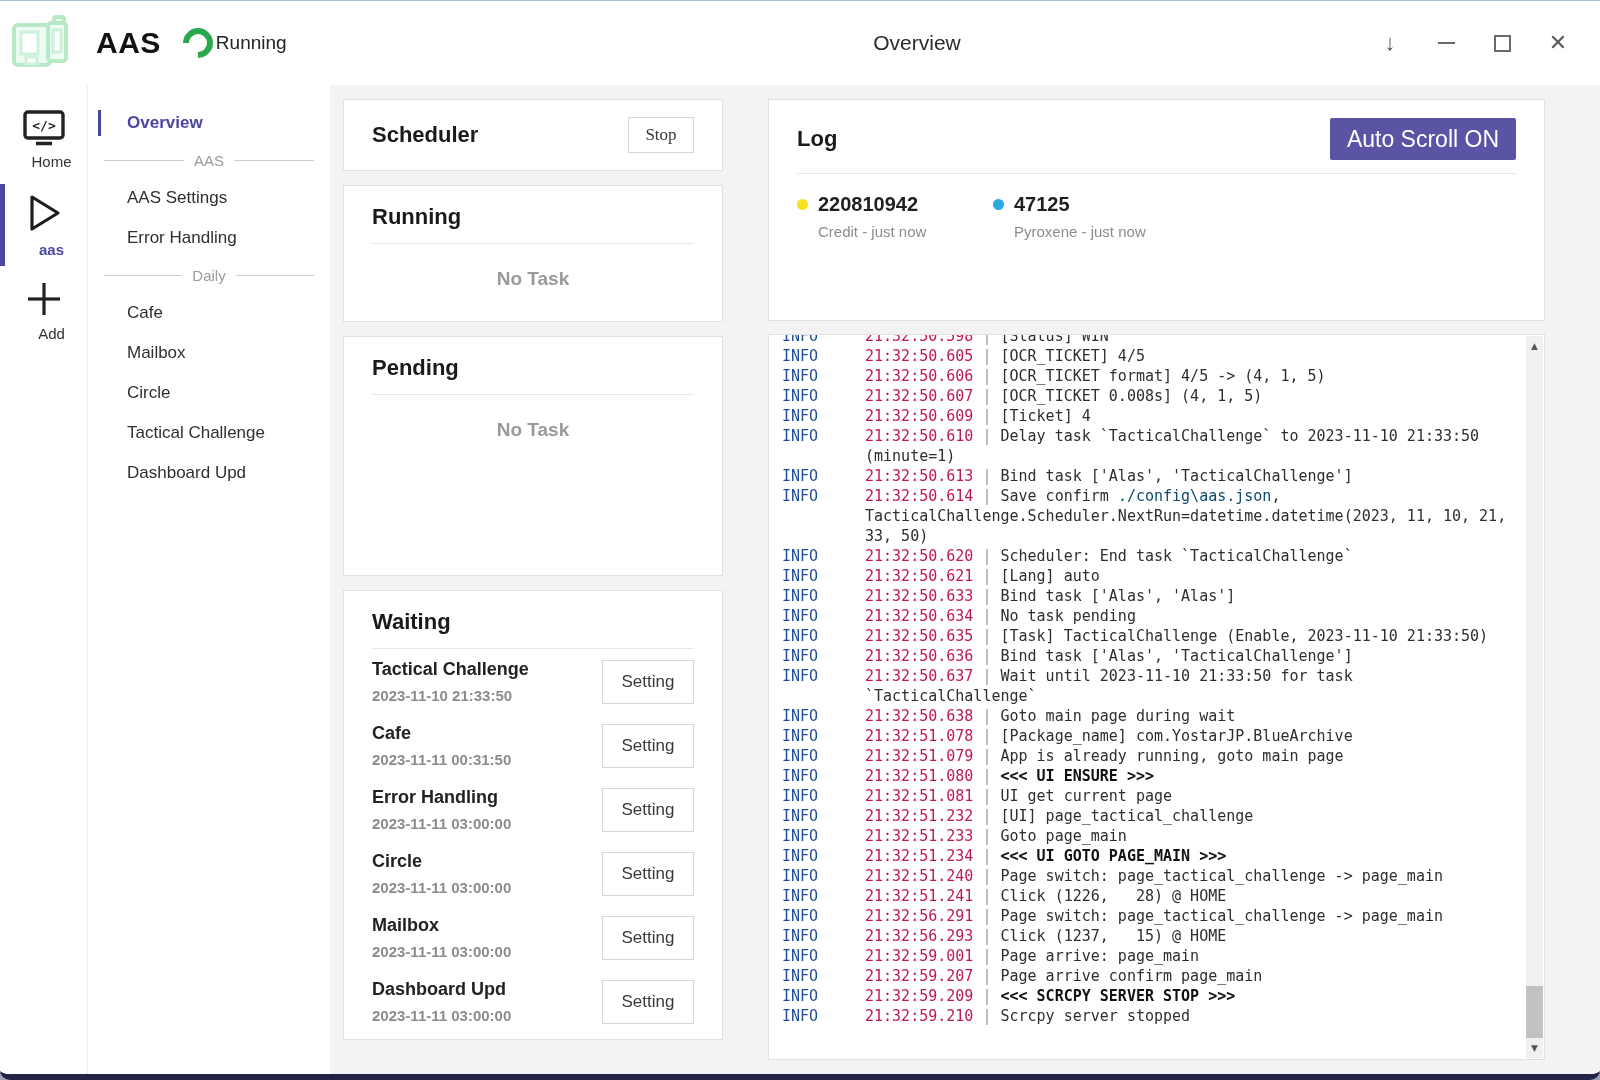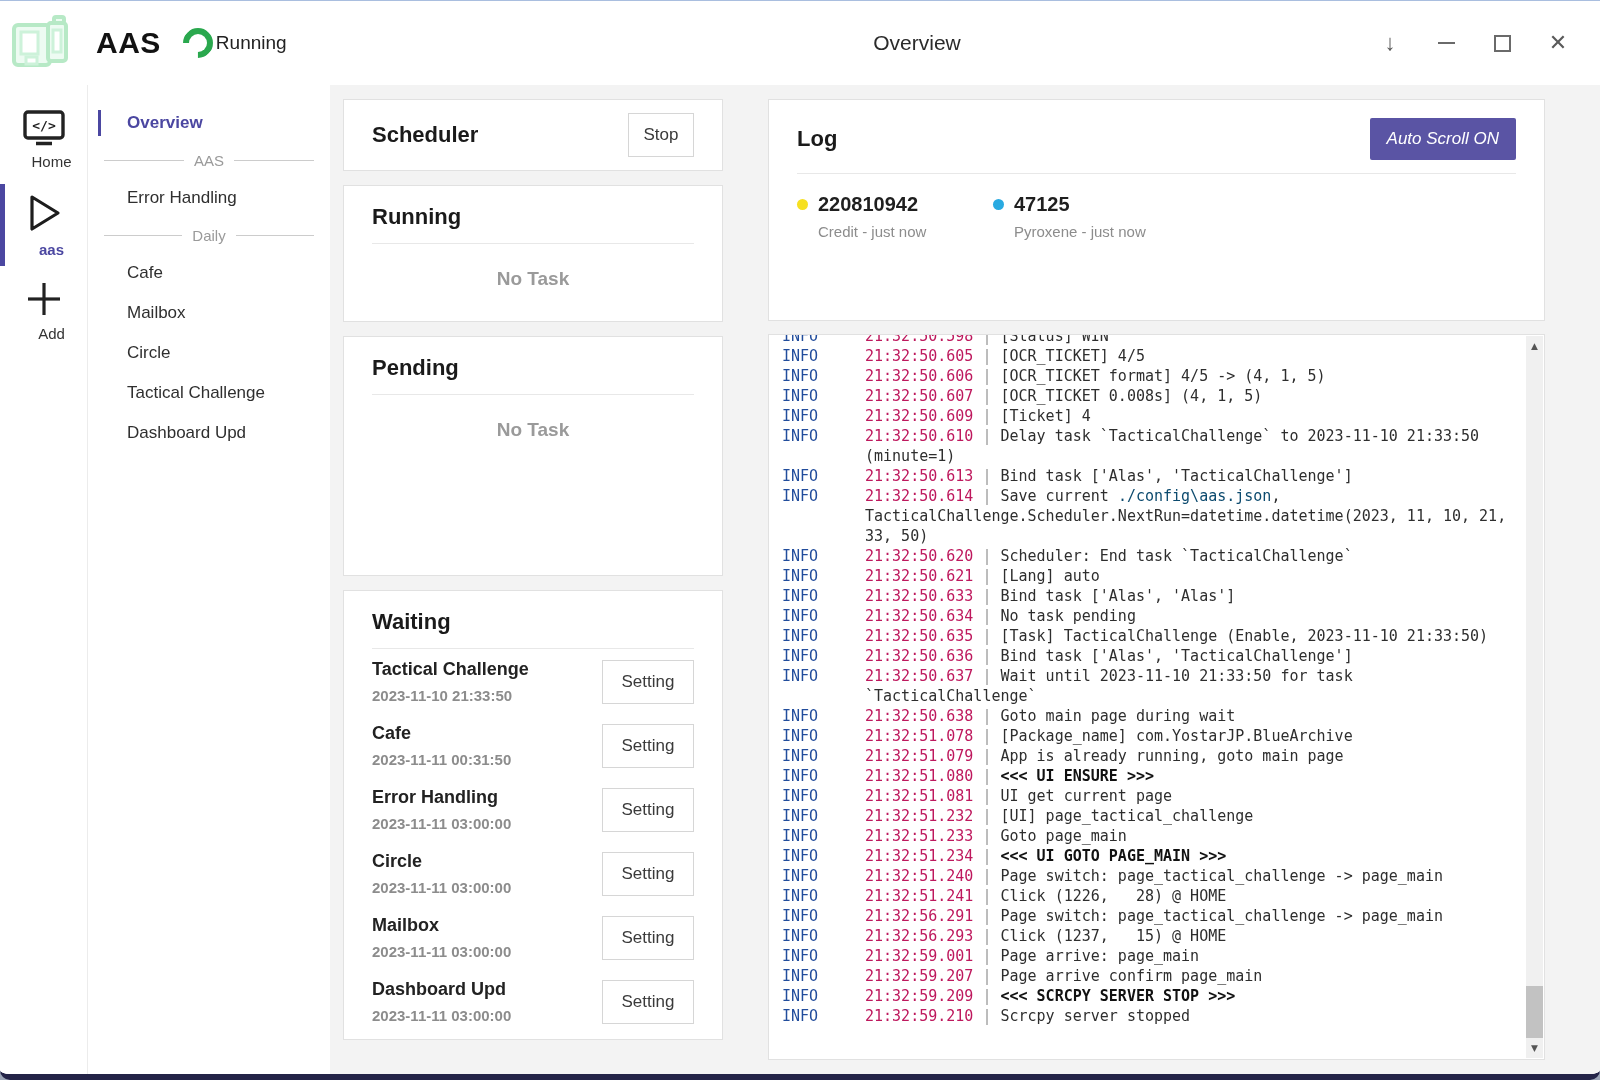--- a/index.html
+++ b/index.html
@@ -53,35 +53,35 @@
   .content { flex:1; background:#f3f3f3; display:flex; gap:13px; padding:14px 55px 14px 13px; min-width:0; }
   .col-left { flex:0 0 380px; display:flex; flex-direction:column; gap:14px; }
   .col-right { flex:1; display:flex; flex-direction:column; gap:13px; min-width:0;padding-left:32px; }
 
   .card { background:#fff; border:1px solid #e1e1e1; }
   .card-title { font-size:22px; font-weight:700; color:#1a1a1a; }
   .card-divider { height:1px; background:#e8e8e8; margin-top:13px; }
   .btn { background:#fff; border:1px solid #d6d6d6; color:#3a3a3a; font-size:17px; font-family:inherit; cursor:pointer; }
 
   .scheduler-card { flex:0 0 72px; display:flex; align-items:center; justify-content:space-between; padding:0 28px; }
-  .stop-btn { width:66px; height:44px; }
+  .stop-btn { width:66px; height:36px;font-family:Liberation Serif, serif; }
 
   .running-card { flex:0 0 137px; padding:18px 28px 0; }
   .pending-card { flex:0 0 240px; padding:18px 28px 0; }
   .no-task { text-align:center; color:#9a9a9a; font-size:19px; font-weight:600; padding-top:24px; }
 
   .waiting-card { flex:0 0 450px; padding:18px 28px 0; }
   .wait-row { display:flex; justify-content:space-between; align-items:center; padding:10px 0 9px; }
   .wait-name { font-size:18px; font-weight:700; color:#222; }
   .wait-time { font-size:15px; font-weight:600; color:#8c8c8c; margin-top:7px; }
   .setting-btn { width:92px; height:44px; }
 
   .log-card { flex:0 0 222px; padding:18px 28px 0; }
   .log-head { display:flex; justify-content:space-between; align-items:center; }
-  .autoscroll-btn { background:#5a54a4; color:#fff; border:none; font-size:17px; height:42px; padding:0 17px; border-radius:2px; font-family:inherit; cursor:pointer;font-style:italic; }
+  .autoscroll-btn { background:#5a54a4; color:#fff; border:none; font-size:23px; height:42px; padding:0 17px; border-radius:2px; font-family:inherit; cursor:pointer; }
   .stats { display:flex; padding-top:19px; }
   .stat { width:196px; }
   .stat-top { display:flex; align-items:center; gap:10px; }
   .dot { width:11px; height:11px; border-radius:50%; flex:0 0 11px; }
   .stat-value { font-size:20px; font-weight:700; color:#1f1f1f; }
   .stat-suffix { font-size:14px; color:#9a9a9a; }
   .stat-label { font-size:15px; color:#8c8c8c; margin-left:21px; margin-top:7px; display:block; }
 
   .console { flex:1; position:relative; overflow:hidden;
     font-family:"DejaVu Sans Mono", monospace; font-size:15px; line-height:20px; color:#2e2e2e; }
@@ -163,20 +163,21 @@
       </div>
     </div>
 
     <div class="menu">
         <div class="menu-item active">Overview</div>
         <div class="menu-divider">
           <span class="line"></span>
           <span>AAS</span>
           <span class="line"></span>
         </div>
+        <div class="menu-item">AAS Settings</div>
         <div class="menu-item">Error Handling</div>
         <div class="menu-divider">
           <span class="line"></span>
           <span>Daily</span>
           <span class="line"></span>
         </div>
         <div class="menu-item">Cafe</div>
         <div class="menu-item">Mailbox</div>
         <div class="menu-item">Circle</div>
         <div class="menu-item">Tactical Challenge</div>
@@ -283,21 +284,21 @@
 
         <div class="card console">
           <div class="log-lines" id="log-lines">
               <div class="log-row"><span class="log-lvl">INFO</span><span class="log-time">21:32:50.598</span><span class="log-pipe"> | </span><span class="log-msg">[Status] WIN</span></div>
               <div class="log-row"><span class="log-lvl">INFO</span><span class="log-time">21:32:50.605</span><span class="log-pipe"> | </span><span class="log-msg">[OCR_TICKET] 4/5</span></div>
               <div class="log-row"><span class="log-lvl">INFO</span><span class="log-time">21:32:50.606</span><span class="log-pipe"> | </span><span class="log-msg">[OCR_TICKET format] 4/5 -&gt; (4, 1, 5)</span></div>
               <div class="log-row"><span class="log-lvl">INFO</span><span class="log-time">21:32:50.607</span><span class="log-pipe"> | </span><span class="log-msg">[OCR_TICKET 0.008s] (4, 1, 5)</span></div>
               <div class="log-row"><span class="log-lvl">INFO</span><span class="log-time">21:32:50.609</span><span class="log-pipe"> | </span><span class="log-msg">[Ticket] 4</span></div>
               <div class="log-row"><span class="log-lvl">INFO</span><span class="log-time">21:32:50.610</span><span class="log-pipe"> | </span><span class="log-msg">Delay task `TacticalChallenge` to 2023-11-10 21:33:50 (minute=1)</span></div>
               <div class="log-row"><span class="log-lvl">INFO</span><span class="log-time">21:32:50.613</span><span class="log-pipe"> | </span><span class="log-msg">Bind task ['Alas', 'TacticalChallenge']</span></div>
-              <div class="log-row"><span class="log-lvl">INFO</span><span class="log-time">21:32:50.614</span><span class="log-pipe"> | </span><span class="log-msg">Save current </span><span class="log-path">./config\aas.json</span><span class="log-msg">, TacticalChallenge.Scheduler.NextRun=datetime.datetime(2023, 11, 10, 21, 33, 50)</span></div>
+              <div class="log-row"><span class="log-lvl">INFO</span><span class="log-time">21:32:50.614</span><span class="log-pipe"> | </span><span class="log-msg">Save confirm </span><span class="log-path">./config\aas.json</span><span class="log-msg">, TacticalChallenge.Scheduler.NextRun=datetime.datetime(2023, 11, 10, 21, 33, 50)</span></div>
               <div class="log-row"><span class="log-lvl">INFO</span><span class="log-time">21:32:50.620</span><span class="log-pipe"> | </span><span class="log-msg">Scheduler: End task `TacticalChallenge`</span></div>
               <div class="log-row"><span class="log-lvl">INFO</span><span class="log-time">21:32:50.621</span><span class="log-pipe"> | </span><span class="log-msg">[Lang] auto</span></div>
               <div class="log-row"><span class="log-lvl">INFO</span><span class="log-time">21:32:50.633</span><span class="log-pipe"> | </span><span class="log-msg">Bind task ['Alas', 'Alas']</span></div>
               <div class="log-row"><span class="log-lvl">INFO</span><span class="log-time">21:32:50.634</span><span class="log-pipe"> | </span><span class="log-msg">No task pending</span></div>
               <div class="log-row"><span class="log-lvl">INFO</span><span class="log-time">21:32:50.635</span><span class="log-pipe"> | </span><span class="log-msg">[Task] TacticalChallenge (Enable, 2023-11-10 21:33:50)</span></div>
               <div class="log-row"><span class="log-lvl">INFO</span><span class="log-time">21:32:50.636</span><span class="log-pipe"> | </span><span class="log-msg">Bind task ['Alas', 'TacticalChallenge']</span></div>
               <div class="log-row"><span class="log-lvl">INFO</span><span class="log-time">21:32:50.637</span><span class="log-pipe"> | </span><span class="log-msg">Wait until 2023-11-10 21:33:50 for task `TacticalChallenge`</span></div>
               <div class="log-row"><span class="log-lvl">INFO</span><span class="log-time">21:32:50.638</span><span class="log-pipe"> | </span><span class="log-msg">Goto main page during wait</span></div>
               <div class="log-row"><span class="log-lvl">INFO</span><span class="log-time">21:32:51.078</span><span class="log-pipe"> | </span><span class="log-msg">[Package_name] com.YostarJP.BlueArchive</span></div>
               <div class="log-row"><span class="log-lvl">INFO</span><span class="log-time">21:32:51.079</span><span class="log-pipe"> | </span><span class="log-msg">App is already running, goto main page</span></div>

